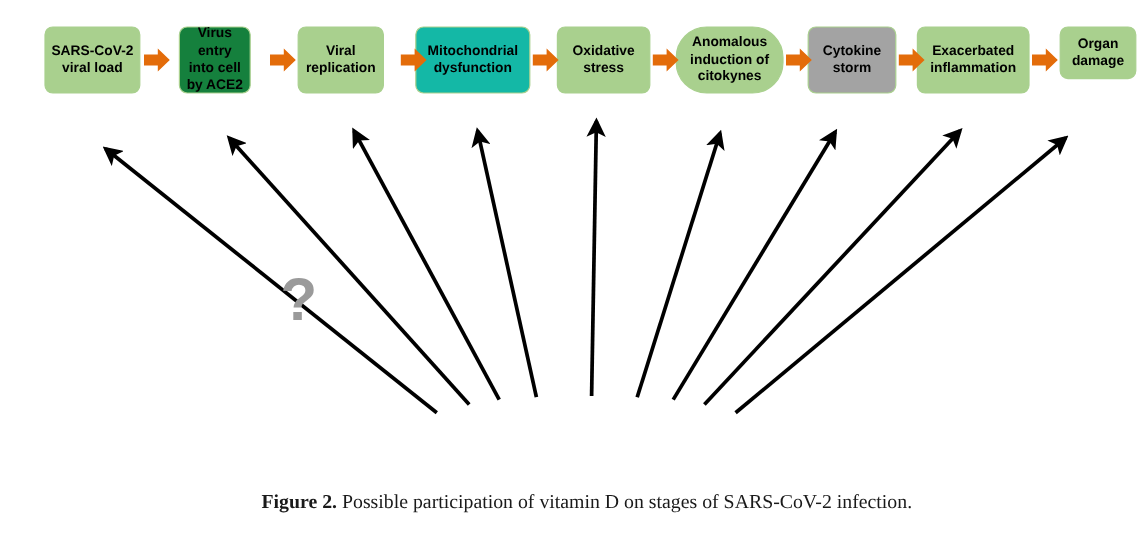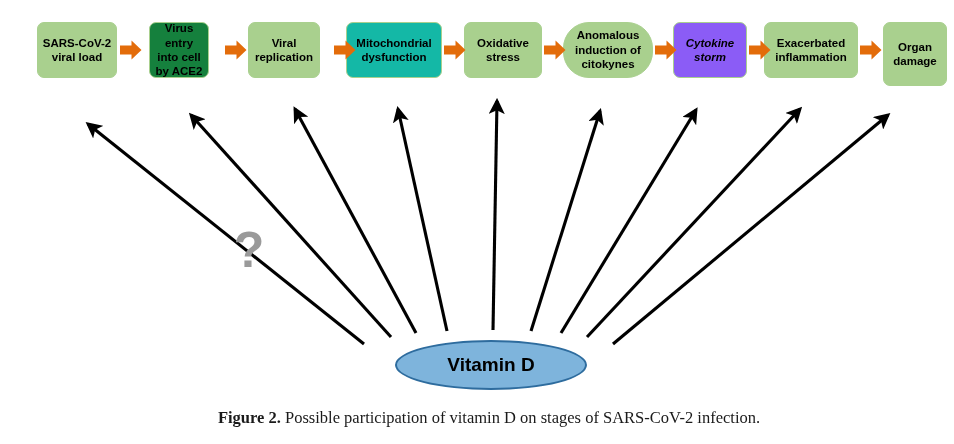--- a/index.html
+++ b/index.html
@@ -125,27 +125,27 @@
       </div>
       <div class="stage-box" style="left: 334px; top: 22px; width: 96px; height: 56px; background: #14b8a6; border-color: rgb(169, 208, 142);">
         <span>Mitochondrial dysfunction</span>
       </div>
       <div class="stage-box" style="left: 452px; top: 22px; width: 78px; height: 56px; background: rgb(169, 208, 142); border-color: rgb(169, 208, 142);">
         <span>Oxidative stress</span>
       </div>
       <div class="stage-box" style="left: 551px; top: 22px; width: 90px; height: 56px; background: rgb(169, 208, 142); border-color: rgb(169, 208, 142); border-radius: 26px;">
         <span>Anomalous induction of citokynes</span>
       </div>
-      <div class="stage-box" style="left: 661px; top: 22px; width: 74px; height: 56px; background: #8b5cf6; border-color: rgb(169, 208, 142); font-style: italic;">
+      <div class="stage-box" style="left: 661px; top: 22px; width: 74px; height: 56px; background: #a3a3a3; border-color: rgb(169, 208, 142);">
         <span>Cytokine storm</span>
       </div>
       <div class="stage-box" style="left: 752px; top: 22px; width: 94px; height: 56px; background: rgb(169, 208, 142); border-color: rgb(169, 208, 142);">
         <span>Exacerbated inflammation</span>
       </div>
-      <div class="stage-box" style="left: 871px; top: 22px; width: 64px; height: 64px; background: rgb(169, 208, 142); border-color: rgb(169, 208, 142);">
+      <div class="stage-box" style="left: 871px; top: 22px; width: 64px; height: 44px; background: rgb(169, 208, 142); border-color: rgb(169, 208, 142);">
         <span>Organ damage</span>
       </div>
     </div>
 
   <div id="connector-arrows">
       <div class="connector" style="left: 107px; top: 39px;"><svg width="24" height="22" viewBox="0 0 24 22" xmlns="http://www.w3.org/2000/svg">
           <path d="M1,6.5 L12.5,6.5 L12.5,1.5 L22.5,11 L12.5,20.5 L12.5,15.5 L1,15.5 Z" fill="#E36C0A"></path>
         </svg></div>
       <div class="connector" style="left: 212px; top: 39px;"><svg width="24" height="22" viewBox="0 0 24 22" xmlns="http://www.w3.org/2000/svg">
           <path d="M1,6.5 L12.5,6.5 L12.5,1.5 L22.5,11 L12.5,20.5 L12.5,15.5 L1,15.5 Z" fill="#E36C0A"></path>
@@ -184,21 +184,18 @@
         <line x1="481" y1="330" x2="485" y2="101" stroke="#000000" stroke-width="3.1" marker-end="url(#fan-head)"></line>
         <line x1="519" y1="331" x2="588" y2="111" stroke="#000000" stroke-width="3.1" marker-end="url(#fan-head)"></line>
         <line x1="549" y1="333" x2="684" y2="110" stroke="#000000" stroke-width="3.1" marker-end="url(#fan-head)"></line>
         <line x1="575" y1="337" x2="788" y2="109" stroke="#000000" stroke-width="3.1" marker-end="url(#fan-head)"></line>
         <line x1="601" y1="344" x2="876" y2="115" stroke="#000000" stroke-width="3.1" marker-end="url(#fan-head)"></line>
       </g>
   </svg>
 
   <div id="question-mark" style="color: rgb(154, 154, 154);">?</div>
 
-  <div id="vitamin-d-node" style="background: rgb(126, 180, 220); border-color: rgb(46, 108, 158);">
-    <span>Vitamin D</span>
-  </div>
 
   <div id="figure-caption">
     <span class="caption-label">Figure 2.</span><span> Possible participation of vitamin D on stages of SARS-CoV-2 infection.</span>
   </div>
 
 </div>
 
 </body></html>

